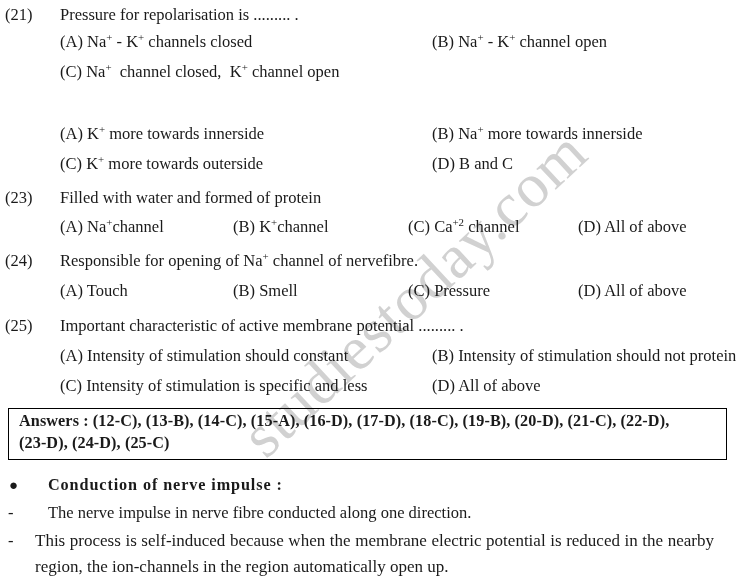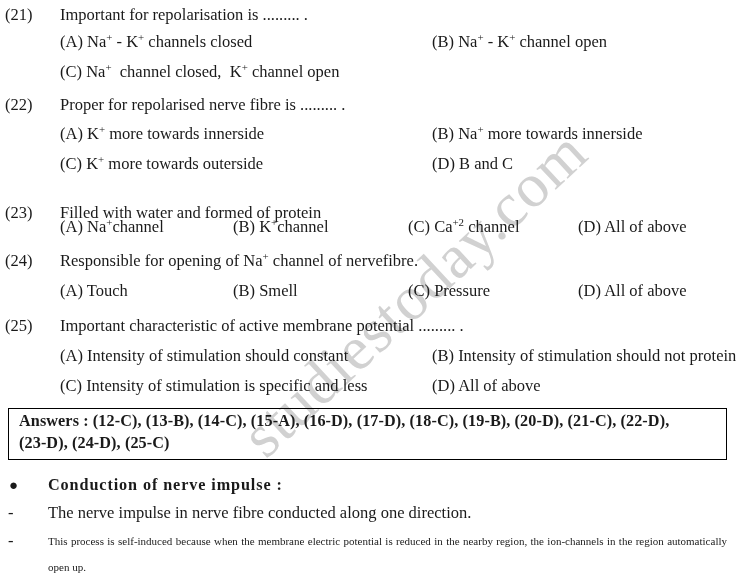--- a/index.html
+++ b/index.html
@@ -135,63 +135,59 @@
   .note-text {
     position: absolute;
     left: 48px;
     top: 0;
     font-size: 16.5px;
     line-height: 26px;
     white-space: nowrap;
   }
   .note-para {
     position: absolute;
-    left: 48px;
+    left: 35px;
     top: 0;
     width: 679px;
-    font-size: 11px;
+    font-size: 17px;
     line-height: 26px;
     text-align: justify;
     text-align-last: left;
   }
   .note-row { position: absolute; left: 0; width: 744px; }
 </style>
 </head>
 <body>
 
 <div class="watermark">studiestoday.com</div>
 
 <div class="page">
 
   <div class="qrow" style="top:0px;">
     <span class="qnum">(21)</span>
-    <span class="qtext">Important for repolarisation is ......... .</span>
+    <span class="qtext">Pressure for repolarisation is ......... .</span>
   </div>
   <div class="qrow" style="top:27px;">
     <span class="opt c-a"><span>(A)</span> <span>Na<sup>+</sup> - K<sup>+</sup> channels closed</span></span>
     <span class="opt c-b"><span>(B)</span> <span>Na<sup>+</sup> - K<sup>+</sup> channel open</span></span>
   </div>
   <div class="qrow" style="top:57px;">
     <span class="opt c-a"><span>(C)</span> <span>Na<sup>+</sup>&nbsp; channel closed,&nbsp; K<sup>+</sup> channel open</span></span>
   </div>
 
-  <div class="qrow" style="top:90px;">
-    <span class="qnum">(22)</span>
-    <span class="qtext">Proper for repolarised nerve fibre is ......... .</span>
-  </div>
   <div class="qrow" style="top:119px;">
     <span class="opt c-a"><span>(A)</span> <span>K<sup>+</sup> more towards innerside</span></span>
     <span class="opt c-b"><span>(B)</span> <span>Na<sup>+</sup> more towards innerside</span></span>
   </div>
   <div class="qrow" style="top:149px;">
     <span class="opt c-a"><span>(C)</span> <span>K<sup>+</sup> more towards outerside</span></span>
     <span class="opt c-b"><span>(D)</span> <span>B and C</span></span>
   </div>
 
-  <div class="qrow" style="top:198px;">
+  <div class="qrow" style="top:183px;">
     <span class="qnum">(23)</span>
     <span class="qtext">Filled with water and formed of protein</span>
   </div>
   <div class="qrow" style="top:212px;">
     <span class="opt q-a"><span>(A)</span> <span>Na<sup>+</sup>channel</span></span>
     <span class="opt q-b"><span>(B)</span> <span>K<sup>+</sup>channel</span></span>
     <span class="opt q-c"><span>(C)</span> <span>Ca<sup>+2</sup> channel</span></span>
     <span class="opt q-d"><span>(D)</span> <span>All of above</span></span>
   </div>
 

